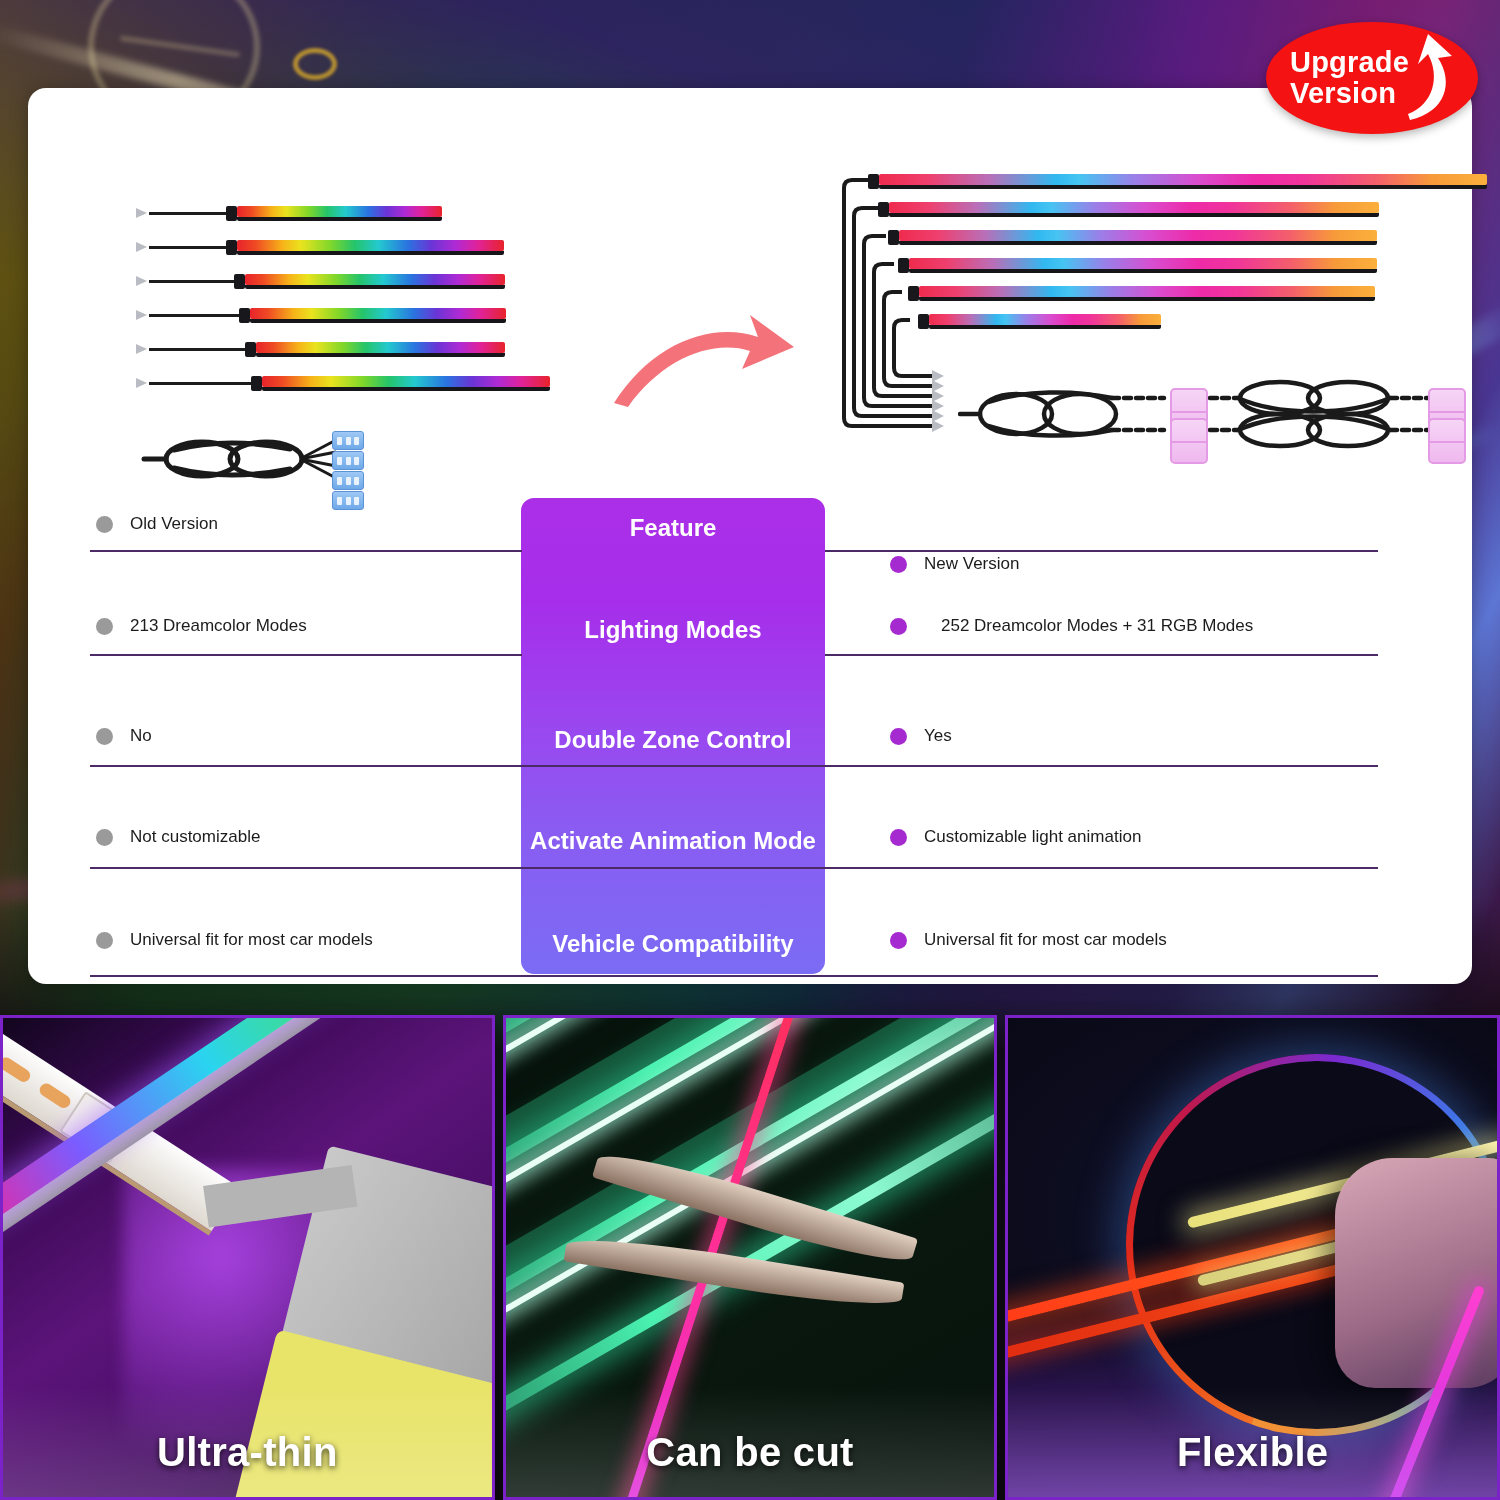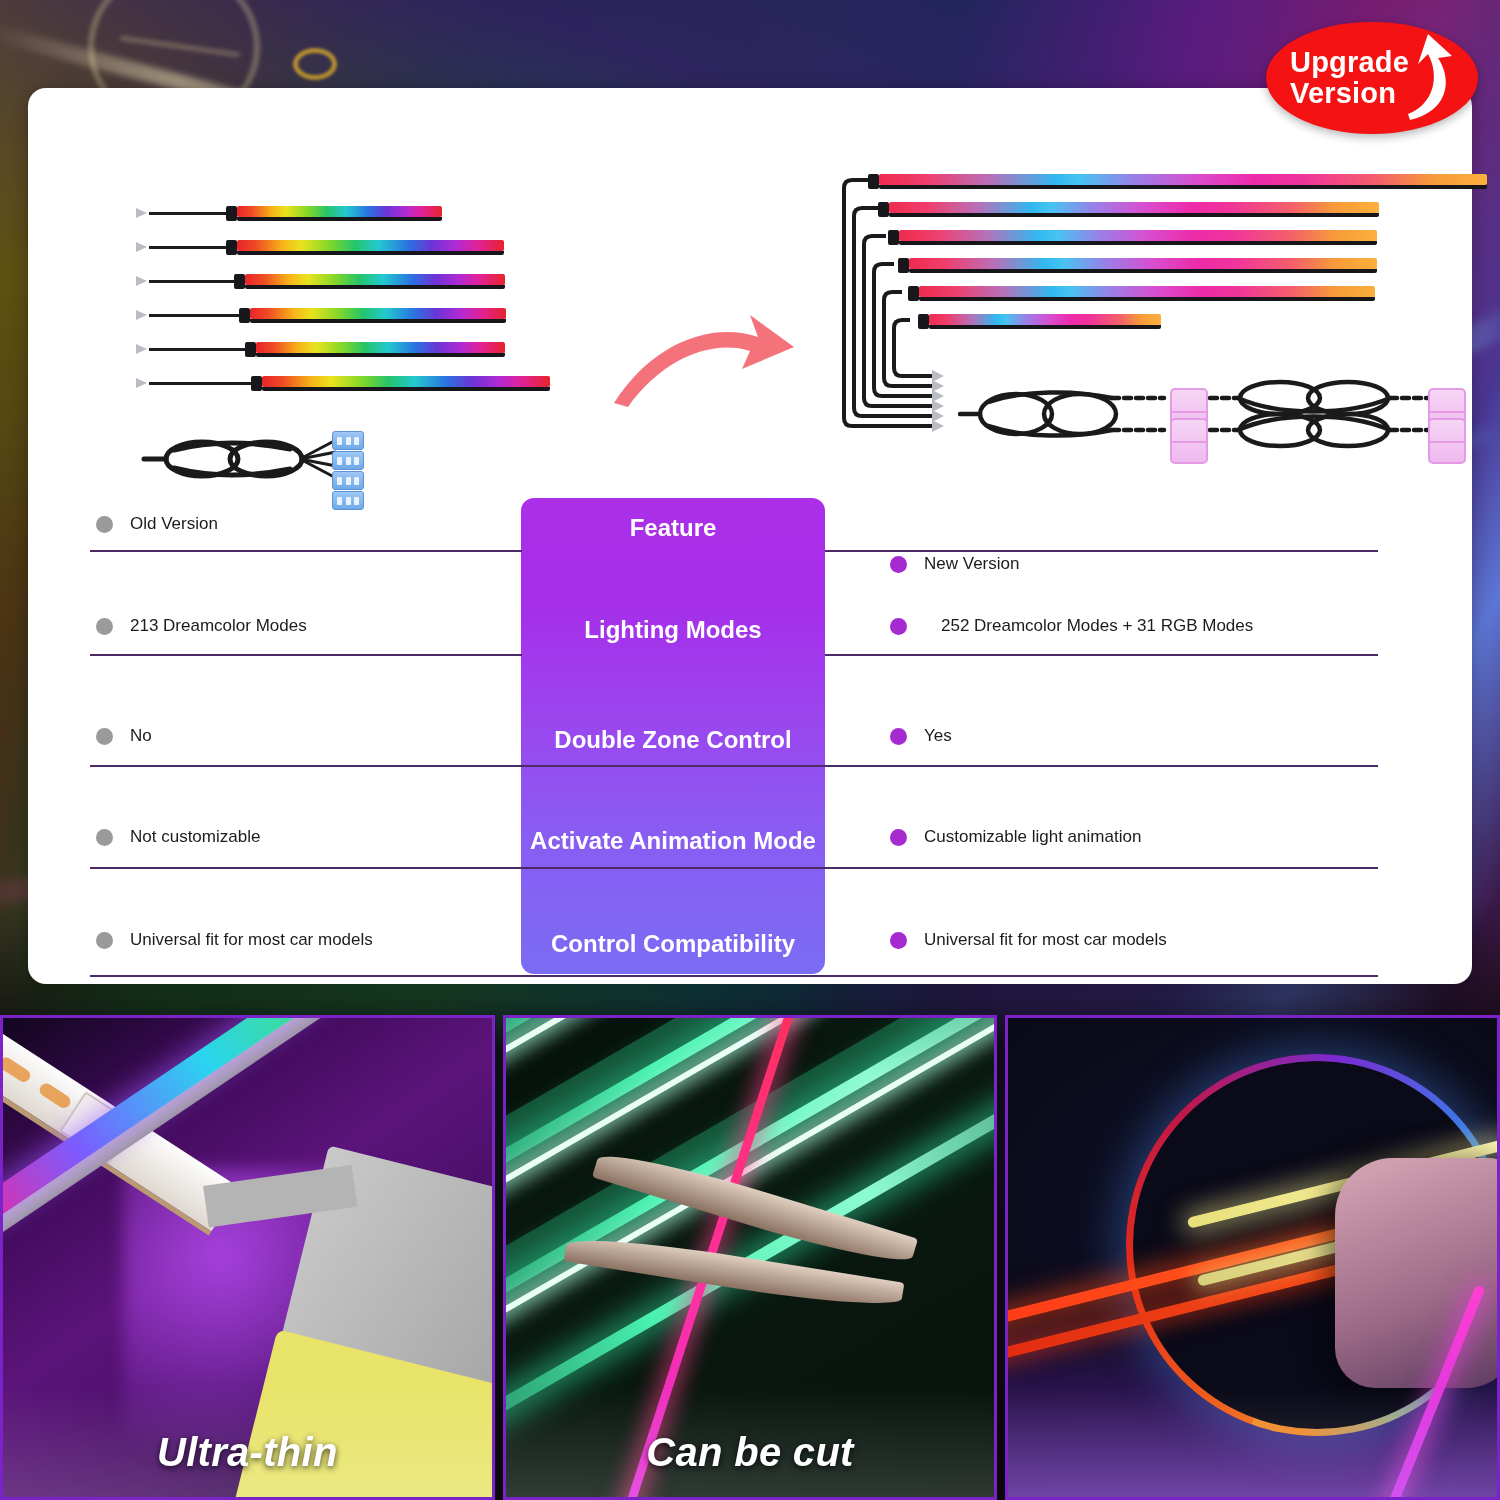--- a/index.html
+++ b/index.html
@@ -103,21 +103,21 @@
   .rowline.full{left:62px;width:1288px;}
 
   .cell{position:absolute;display:flex;align-items:center;gap:17px;}
   .dot{width:17px;height:17px;border-radius:50%;flex:0 0 auto;}
   .dot-old{background:#9a9a9a;}
   .dot-new{background:#a52ad0;}
   .ctext{font-size:17px;color:#1c1c1c;white-space:nowrap;}
   .feat{position:absolute;left:493px;width:304px;text-align:center;color:#fff;font-weight:bold;font-size:24px;}
 
   
-  .panels{position:absolute;left:0;top:1015px;width:1500px;height:485px;display:flex;gap:8px;font-style:italic;}
+  .panels{position:absolute;left:0;top:1015px;width:1500px;height:485px;display:flex;gap:8px;}
   .panel{position:relative;flex:1;border:3px solid #7b22c9;overflow:hidden;background:#0a0810;}
   .cap-label{position:absolute;left:0;right:0;bottom:22px;text-align:center;color:#fff;
     font-weight:bold;font-size:40px;text-shadow:0 2px 6px rgba(0,0,0,.75);letter-spacing:.3px;}
   .cap-veil{position:absolute;left:0;right:0;bottom:0;height:110px;
     background:linear-gradient(to bottom, rgba(255,255,255,0), rgba(255,255,255,.16));}
 
   
   .p1{background:
       linear-gradient(145deg, rgba(18,6,30,1) 0%, rgba(60,10,86,1) 22%, rgba(92,20,122,1) 45%, rgba(66,12,96,1) 72%, rgba(26,6,40,1) 100%);}
   .p1-glow{position:absolute;left:120px;top:150px;width:330px;height:300px;
@@ -437,21 +437,21 @@
     <div class="feat" style="top:339px;">Activate Animation Mode</div>
     <div class="cell" style="left:862px;top:339px;">
       <span class="dot dot-new"></span>
       <span class="ctext">Customizable light animation</span>
     </div>
 
     <div class="cell" style="left:68px;top:442px;">
       <span class="dot dot-old"></span>
       <span class="ctext">Universal fit for most car models</span>
     </div>
-    <div class="feat" style="top:442px;">Control Compatibility</div>
+    <div class="feat" style="top:442px;">Vehicle Compatibility</div>
     <div class="cell" style="left:862px;top:442px;">
       <span class="dot dot-new"></span>
       <span class="ctext">Universal fit for most car models</span>
     </div>
   </div>
 
   <div class="badge">
     <div class="badge-text">
       <div>Upgrade</div>
       <div>Version</div>
@@ -507,15 +507,16 @@
            background:linear-gradient(90deg,#ff3b18,#ff6a1e);box-shadow:0 0 26px 6px rgba(255,70,20,.6);"></div>
       <div class="ray" style="left:-30px;top:336px;width:520px;transform:rotate(-14deg);
            background:linear-gradient(90deg,#e02a10,#ff5a1a);box-shadow:0 0 22px 5px rgba(255,60,20,.5);"></div>
       <div class="ray" style="left:180px;top:200px;width:330px;transform:rotate(-14deg);
            background:linear-gradient(90deg,#e8e07a,#fff6b0);box-shadow:0 0 24px 6px rgba(240,230,140,.55);"></div>
       <div class="ray" style="left:190px;top:258px;width:330px;transform:rotate(-14deg);
            background:linear-gradient(90deg,#d8d07a,#fff2a8);box-shadow:0 0 20px 5px rgba(235,225,130,.5);"></div>
       <div class="hand"></div>
       <div class="magenta-tail"></div>
       <div class="cap-veil"></div>
+      <div class="cap-label">Flexible</div>
     </div>
   </div>
 </div>
 
 </body></html>

